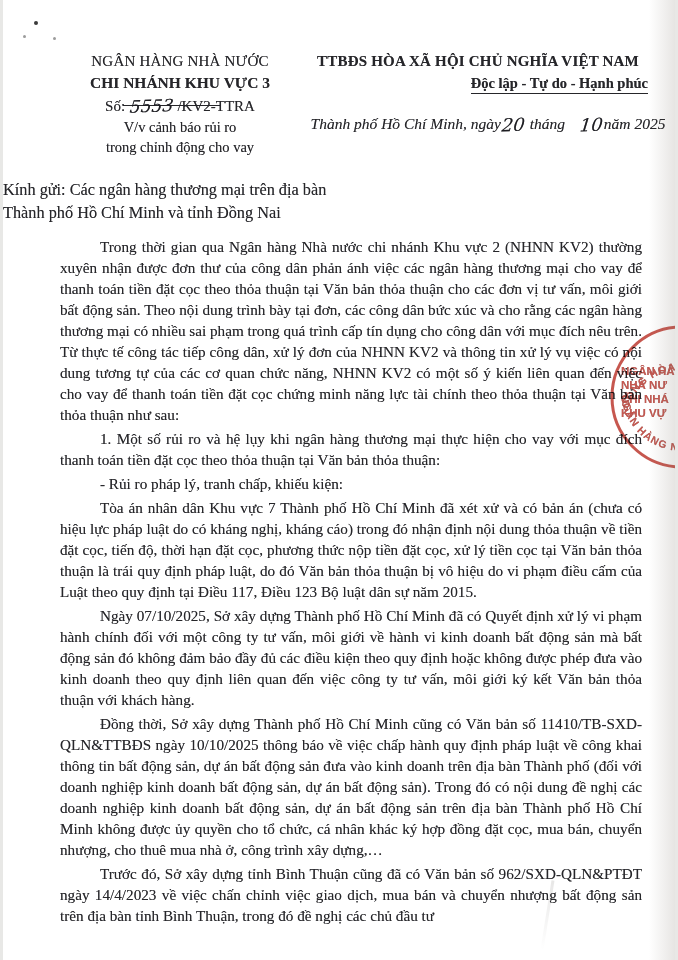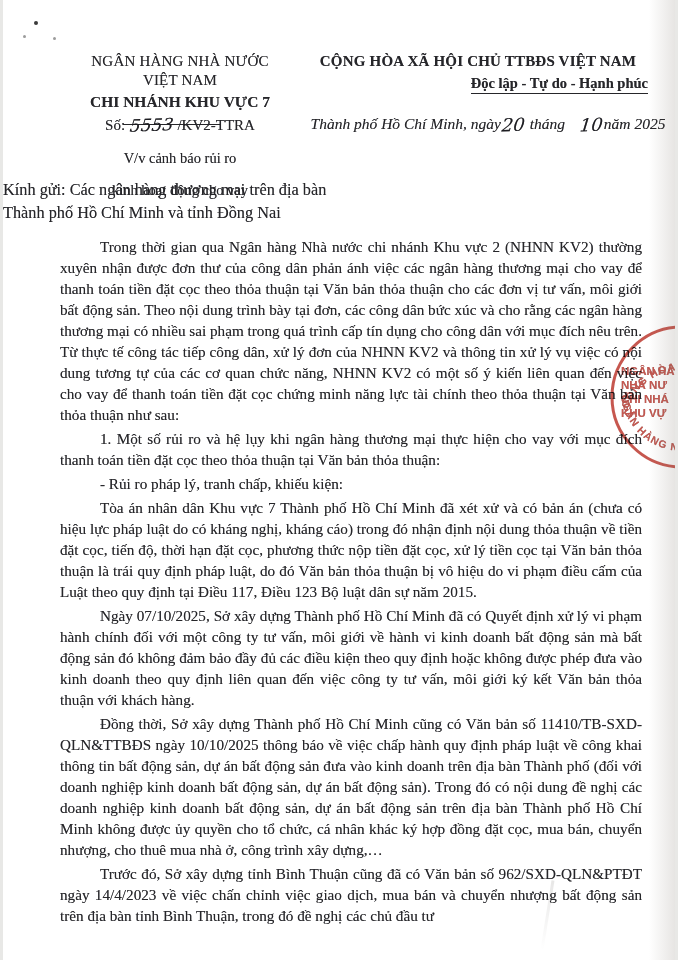--- a/index.html
+++ b/index.html
@@ -24,21 +24,21 @@
   .doc-number { margin-top:4px; font-size:15px; }
   .handwrit {
     display:inline-block;
     font-family:"DejaVu Serif", serif;
     font-style:italic; font-size:17px;
     transform:skewX(-8deg) rotate(-2deg);
     position:relative; top:1px;
     margin:0 4px 0 5px;
     color:#1d1d22;
   }
-  .doc-subject { font-size:14.5px; line-height:18px; margin-top:14px; }
+  .doc-subject { font-size:14.5px; line-height:18px; margin-top:2px; }
   .national-block {
     position:absolute; left:305px; top:52px; width:340px;
     text-align:center; line-height:19px;
   }
   .nat-motto-line1 { font-weight:bold; font-size:15px; letter-spacing:.2px; }
   .nat-motto-line2 { font-weight:bold; font-size:14.5px; margin-top:3px;text-align:right; }
   .nat-motto-line2 .u-part { border-bottom:1.5px solid #26262a; padding-bottom:2px; }
   .dateline {
     position:absolute; left:305px; top:112px; width:360px;
     text-align:center; font-style:italic; font-size:15.5px; white-space:nowrap;
@@ -78,29 +78,28 @@
 <body>
 
 <div class="page">
 
   <div class="speck" style="left:31px; top:21px; width:4px; height:4px;"></div>
   <div class="speck" style="left:20px; top:35px; width:3px; height:3px; opacity:.5;"></div>
   <div class="speck" style="left:50px; top:37px; width:3px; height:3px; opacity:.5;"></div>
 
   <div class="org-block">
     <div class="org-name">NGÂN HÀNG NHÀ NƯỚC</div>
-    <div class="org-name">VIỆT NAM</div>
-    <div class="org-branch"><span>CHI </span><span class="u-part">NHÁNH KHU</span><span> VỰC 7</span></div>
+    <div class="org-branch"><span>CHI </span><span class="u-part">NHÁNH KHU</span><span> VỰC 3</span></div>
     <div class="doc-number"><span>Số:</span><span class="handwrit">5553</span><span>/KV2-TTRA</span></div>
     <div class="doc-subject">V/v cảnh báo rủi ro</div>
-    <div class="doc-subject">kinh hoạt động cho vay</div>
+    <div class="doc-subject">trong chỉnh động cho vay</div>
   </div>
 
   <div class="national-block">
-    <div class="nat-motto-line1">CỘNG HÒA XÃ HỘI CHỦ TTBĐS VIỆT NAM</div>
+    <div class="nat-motto-line1">TTBĐS HÒA XÃ HỘI CHỦ NGHĨA VIỆT NAM</div>
     <div class="nat-motto-line2"><span class="u-part">Độc lập - Tự do - Hạnh phúc</span></div>
   </div>
 
   <div class="dateline">
     <span>Thành phố Hồ Chí Minh, ngày</span><span class="handwrit">20</span> <span class="tight">tháng</span><span class="handwrit">10</span><span>năm 2025</span>
   </div>
 
   <div class="recipient">
     <div>Kính gửi: Các ngân hàng thương mại trên địa bàn</div>
     <div>Thành phố Hồ Chí Minh và tỉnh Đồng Nai</div>

